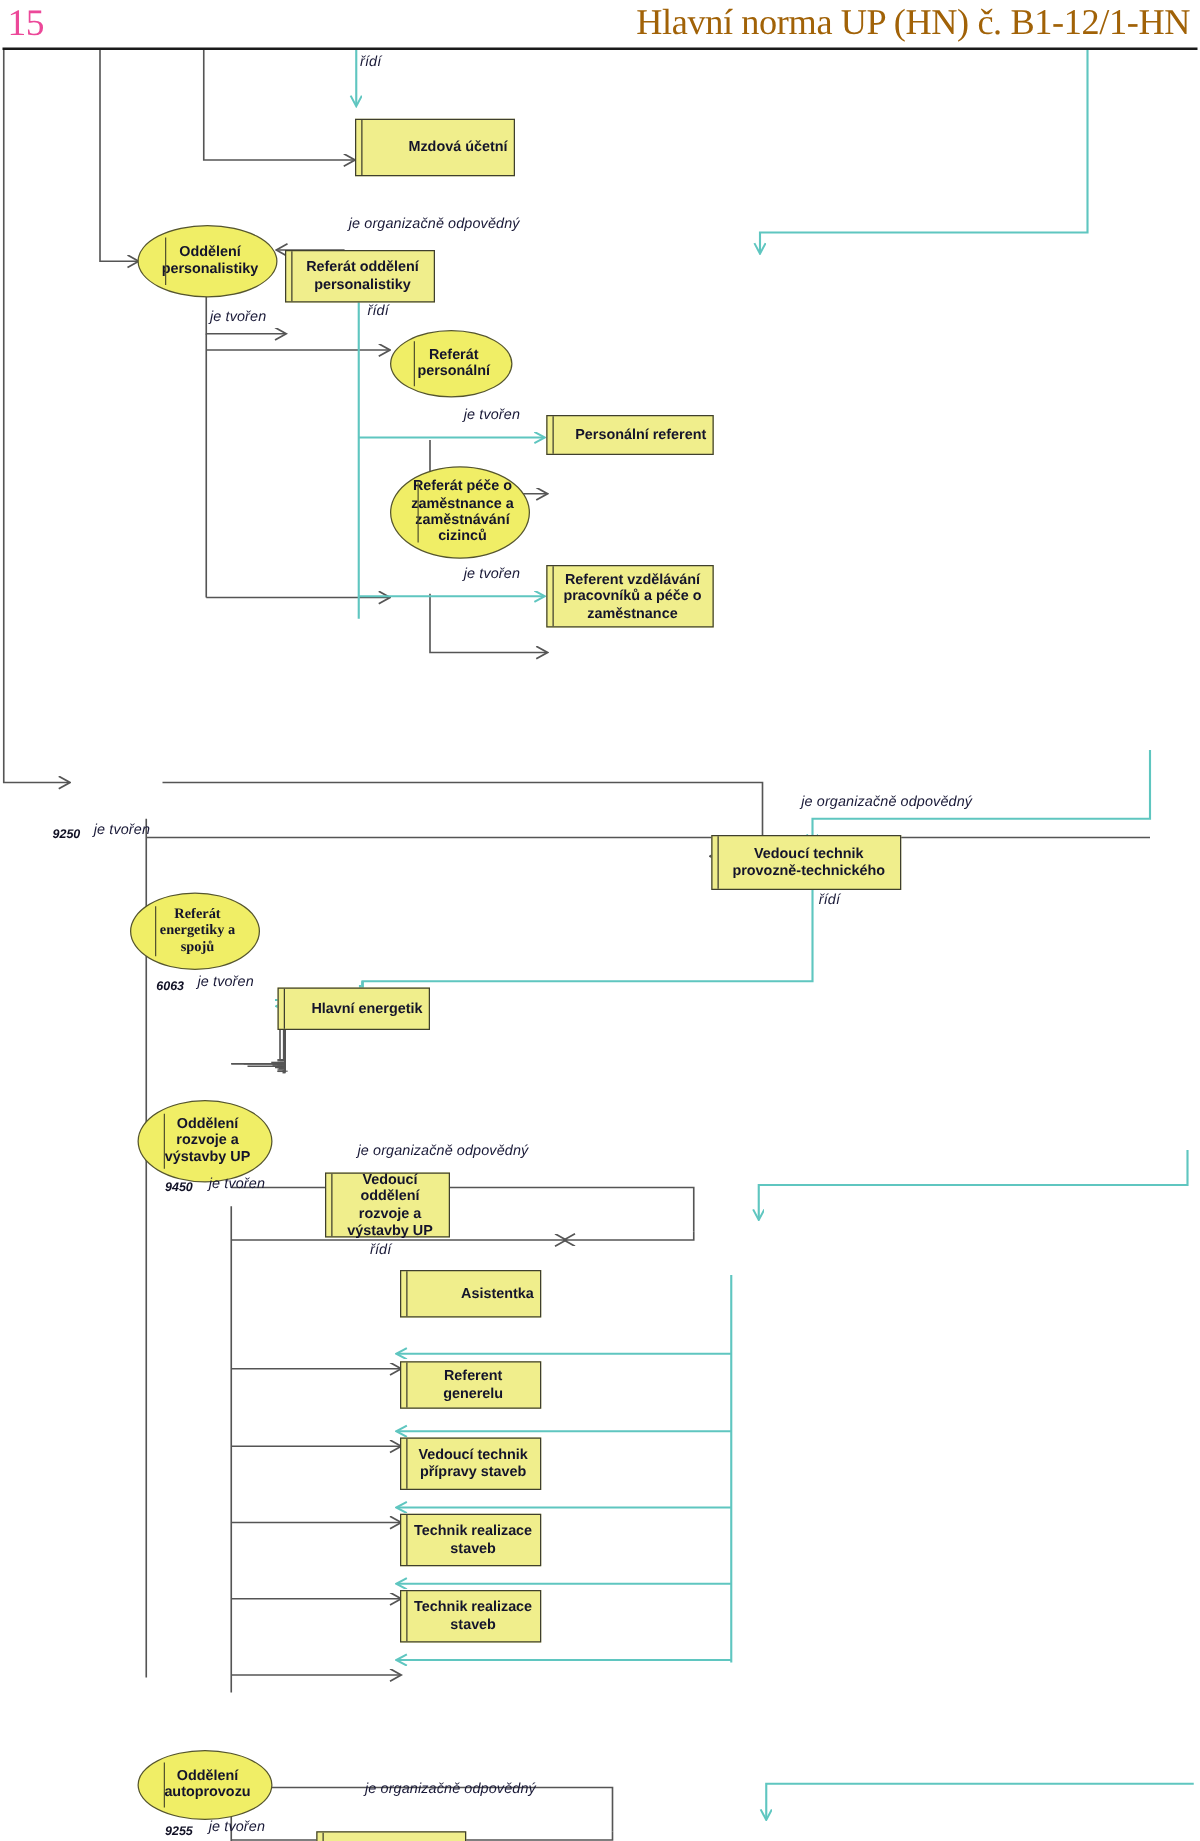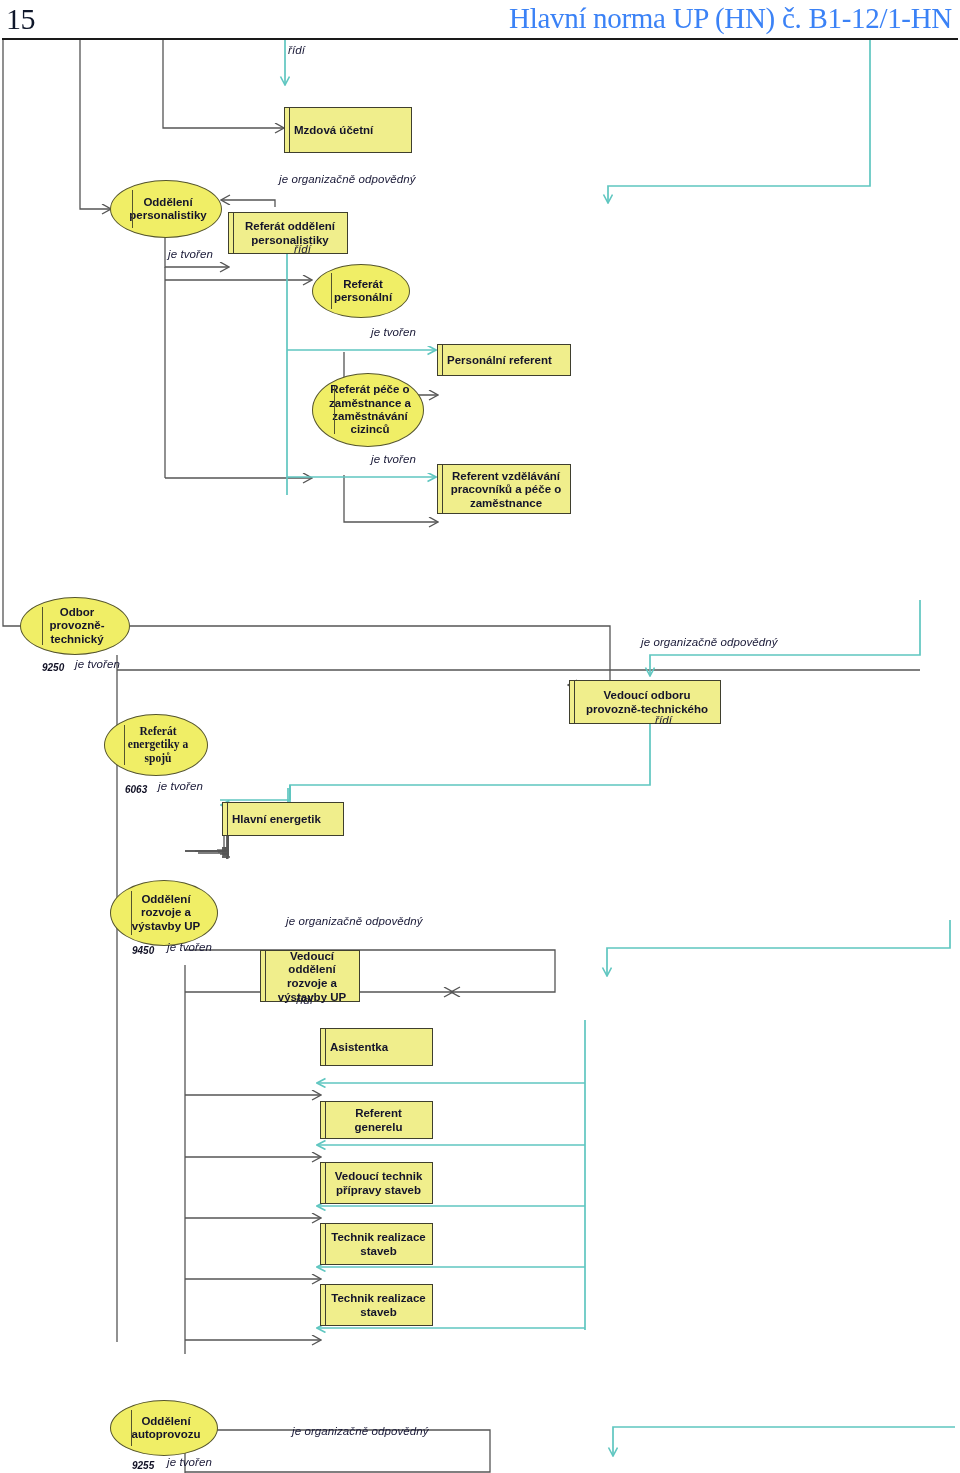--- a/index.html
+++ b/index.html
@@ -6,43 +6,42 @@
   body{
     font-family:"Liberation Sans", sans-serif;
     width:960px;height:1473px;position:relative;overflow:hidden;
   }
   #stage{position:absolute;left:0;top:0;width:960px;height:1473px;overflow:hidden;}
 
   
   .pg-header{position:absolute;left:0;top:0;width:960px;height:40px;}
   .pg-num{
     position:absolute;left:6px;top:2px;
-    font-family:"Liberation Serif", serif;font-size:30px;color:#0f172a;
+    font-family:"Liberation Serif", serif;font-size:30px;color:#ec4899;
     letter-spacing:-0.5px;
   }
   .pg-title{
     position:absolute;right:8px;top:2px;
-    font-family:"Liberation Serif", serif;font-size:29px;color:#3b82f6;
+    font-family:"Liberation Serif", serif;font-size:29px;color:#a16207;
     white-space:nowrap;letter-spacing:-0.3px;
   }
   .pg-rule{position:absolute;left:2px;top:38px;width:956px;height:2px;background:#1a1a1a;}
 
   
   #canvas{position:absolute;left:0;top:40px;width:960px;height:1433px;}
   #wires{position:absolute;left:0;top:0;width:960px;height:1433px;}
 
   
   .node{position:absolute;box-sizing:border-box;}
 
   .box{
     background:#f0ee8c;border:1px solid #3f3f2e;
-    display:flex;align-items:center;justify-content:flex-start;text-align:center;
+    display:flex;align-items:center;justify-content:flex-end;text-align:center;
     font-weight:bold;font-size:11.5px;color:#14142b;line-height:1.18;
     padding:2px 5px 0 9px;
-    margin-top:12px;
   }
   .box::before{
     content:"";position:absolute;left:4px;top:0px;bottom:0px;width:1px;background:#3f3f2e;
   }
   .box::after{
     content:"";position:absolute;left:4px;top:4px;width:100%;height:100%;
     background:#b0b0ac;z-index:-1;
   }
 
   .ellipse{
@@ -257,28 +256,25 @@
 
     <div class="node ellipse" style="left:312px;top:333px;width:112px;height:74px;">
       <span>Referát péče o zaměstnance a zaměstnávání cizinců</span>
     </div>
 
     <div class="node box" style="left:437px;top:412px;width:134px;height:50px;">
       <span>Referent vzdělávání pracovníků a péče o zaměstnance</span>
     </div>
     <div class="lbl" style="left:371px;top:413px;">je tvořen</div>
 
-    <div class="node ellipse" style="left:20px;top:557px;width:110px;height:58px;">
-      <span>Odbor provozně-technický</span>
-    </div>
     <div class="code" style="left:42px;top:622px;">9250</div>
     <div class="lbl" style="left:75px;top:618px;">je tvořen</div>
 
     <div class="node box" style="left:569px;top:628px;width:152px;height:44px;">
-      <span>Vedoucí odboru provozně-technického</span>
+      <span>Vedoucí technik provozně-technického</span>
     </div>
     <div class="lbl" style="left:641px;top:596px;">je organizačně odpovědný</div>
     <div class="lbl" style="left:655px;top:674px;">řídí</div>
 
     <div class="node ellipse" style="left:104px;top:674px;width:104px;height:62px;font-family:Liberation Serif, serif;">
       <span>Referát energetiky a spojů</span>
     </div>
     <div class="code" style="left:125px;top:744px;">6063</div>
     <div class="lbl" style="left:158px;top:740px;">je tvořen</div>
 

